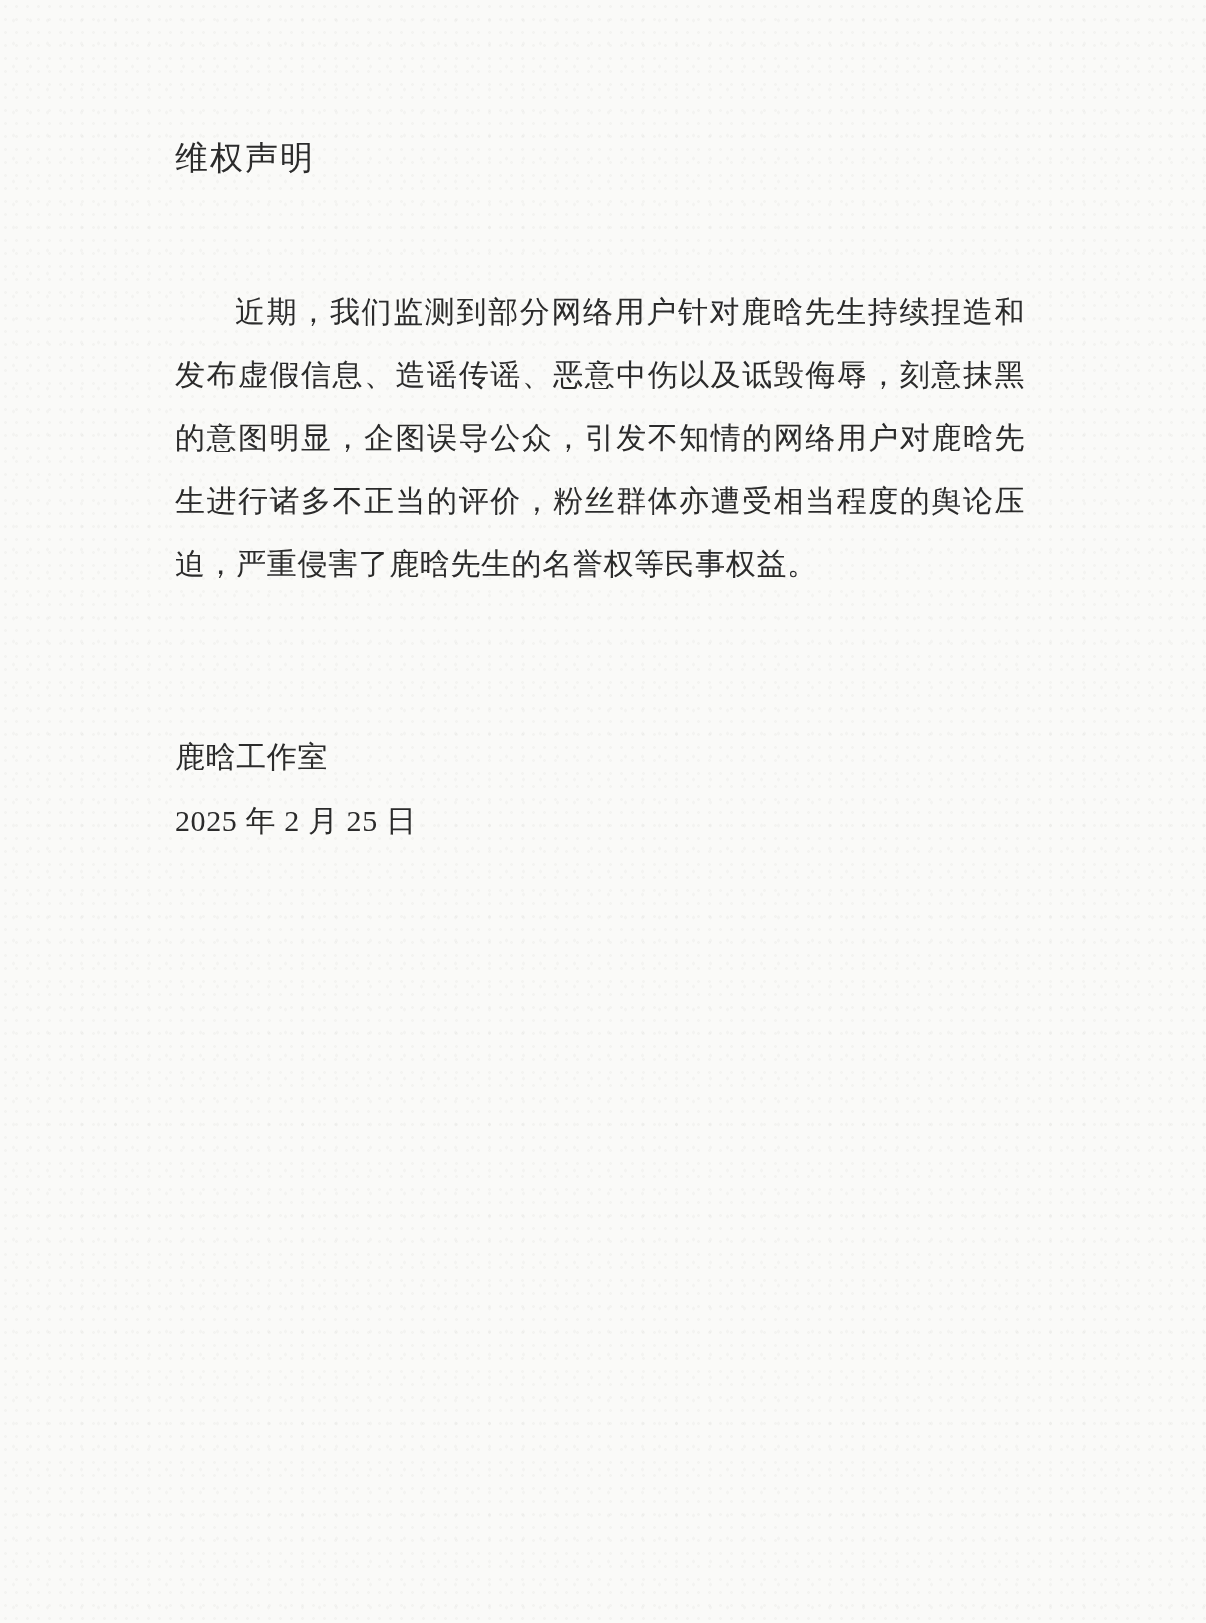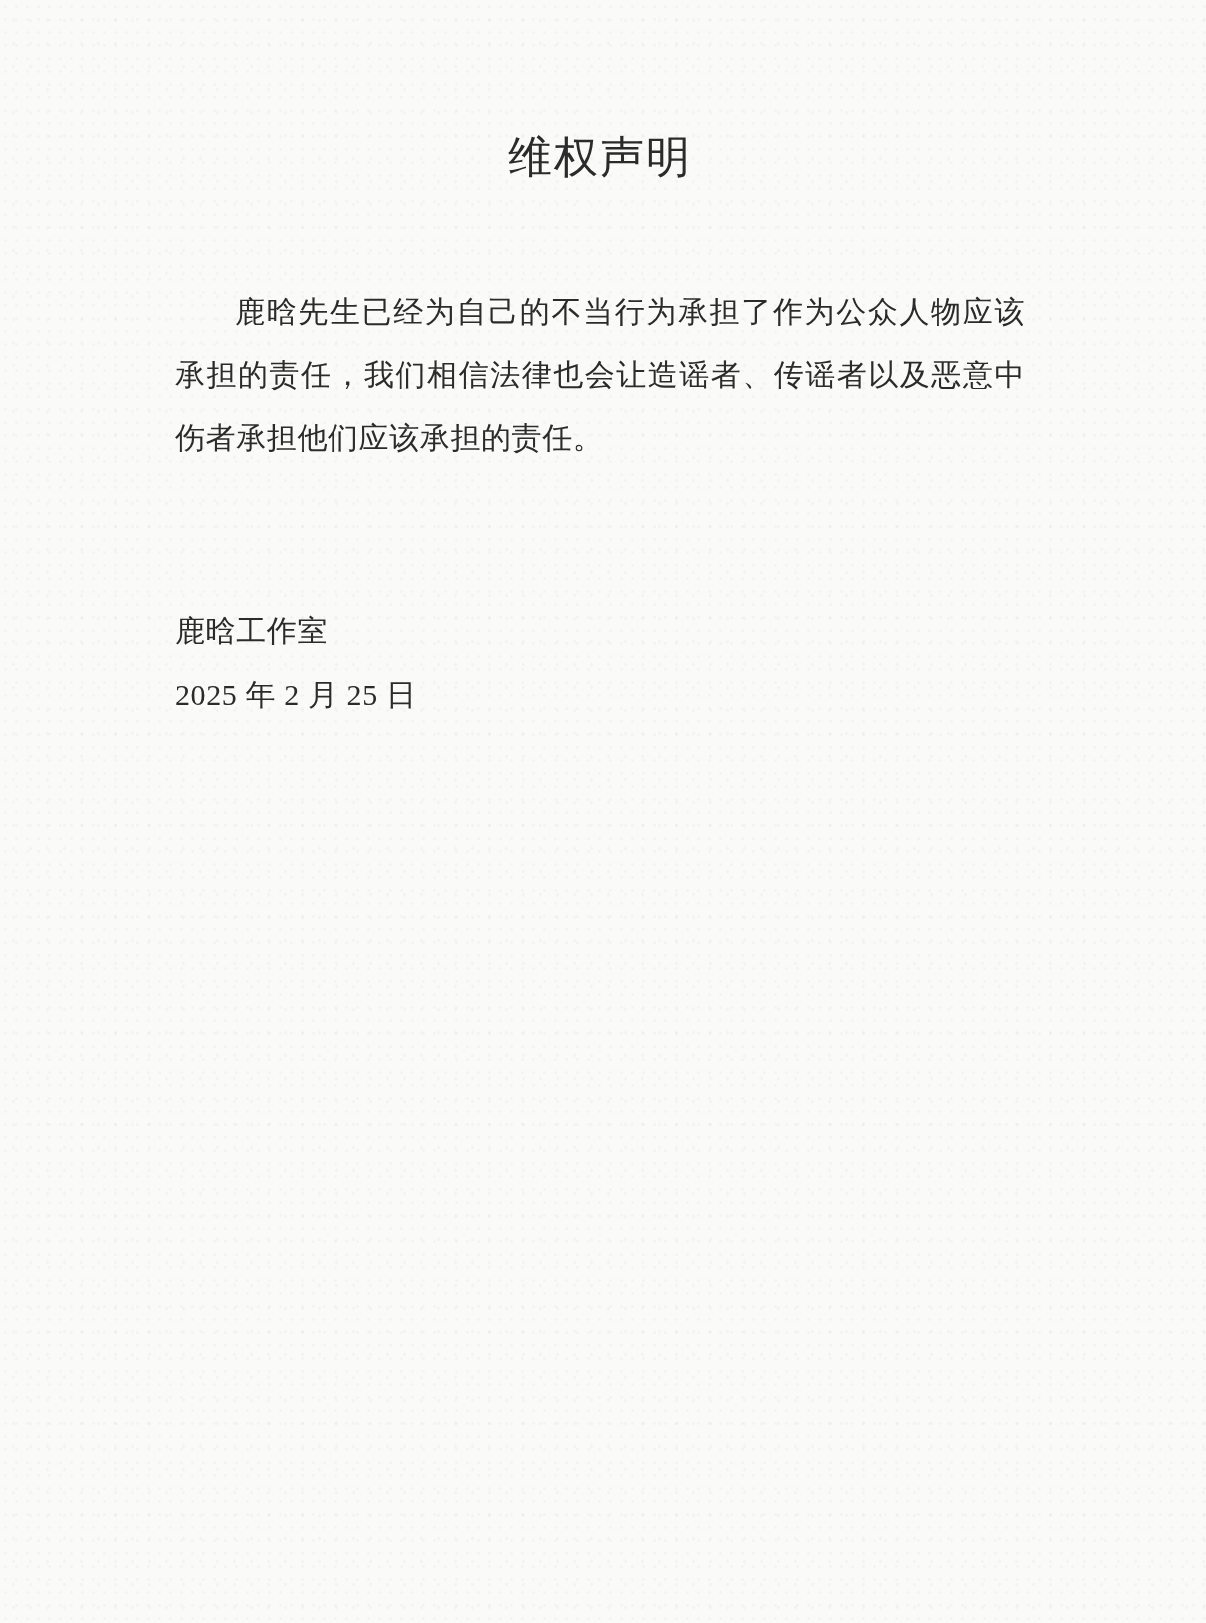--- a/index.html
+++ b/index.html
@@ -21,22 +21,21 @@
     overflow: hidden;
     
     background-image:
       radial-gradient(rgba(120,120,110,0.05) 1px, transparent 1.6px),
       radial-gradient(rgba(90,90,80,0.04) 1px, transparent 1.8px);
     background-size: 11px 13px, 17px 23px;
     background-position: 0 0, 5px 9px;
   }
   .doc-title {
     margin: 0;
-    text-align: center;
-    font-size: 44px;
+    font-size: 33px;
     font-weight: 400;
     line-height: 56px;
     letter-spacing: 2px;
     font-family: "Liberation Serif", sans-serif;
   }
   .doc-body {
     margin-top: 94px;
   }
   .doc-body p {
     margin: 0;
@@ -66,20 +65,20 @@
     display: block;
   }
 </style>
 </head>
 <body style="background-color: rgb(250, 250, 248);">
 
 <div class="page" style="background-color: rgb(250, 250, 248); color: rgb(43, 43, 43);">
   <h1 class="doc-title">维权声明</h1>
 
   <div class="doc-body">
-    <p>鹿晗先生已经为自己的不当行为承担了作为公众人物应该承担的责任，我们相信法律也会让造谣者、传谣者以及恶意中伤者承担他们应该承担的责任。</p>
+    <p>近期，我们监测到部分网络用户针对鹿晗先生持续捏造和发布虚假信息、造谣传谣、恶意中伤以及诋毁侮辱，刻意抹黑的意图明显，企图误导公众，引发不知情的网络用户对鹿晗先生进行诸多不正当的评价，粉丝群体亦遭受相当程度的舆论压迫，严重侵害了鹿晗先生的名誉权等民事权益。</p>
   </div>
 
   <div class="doc-footer">
     <span class="signature">鹿晗工作室</span>
     <span class="date">2025 年 2 月 25 日</span>
   </div>
 </div>
 
 </body></html>

